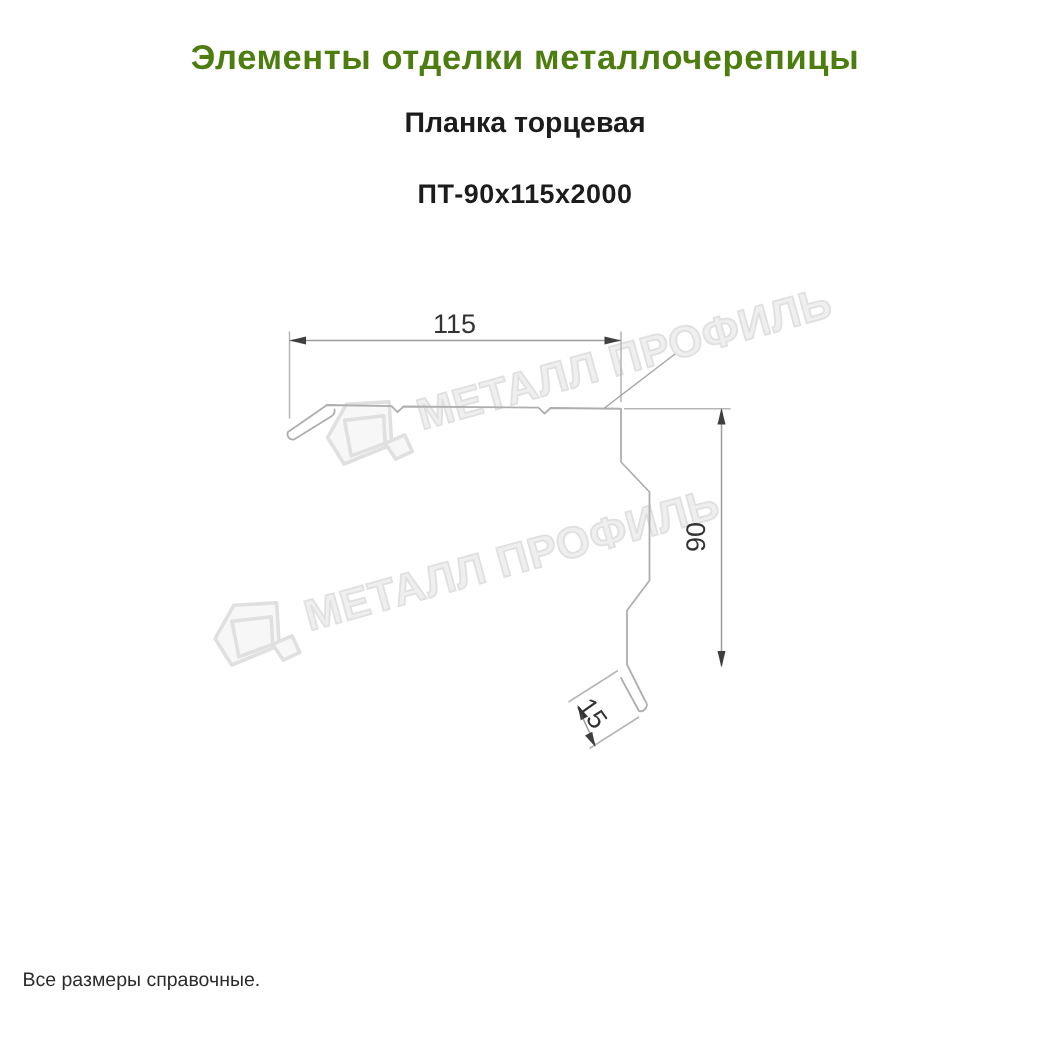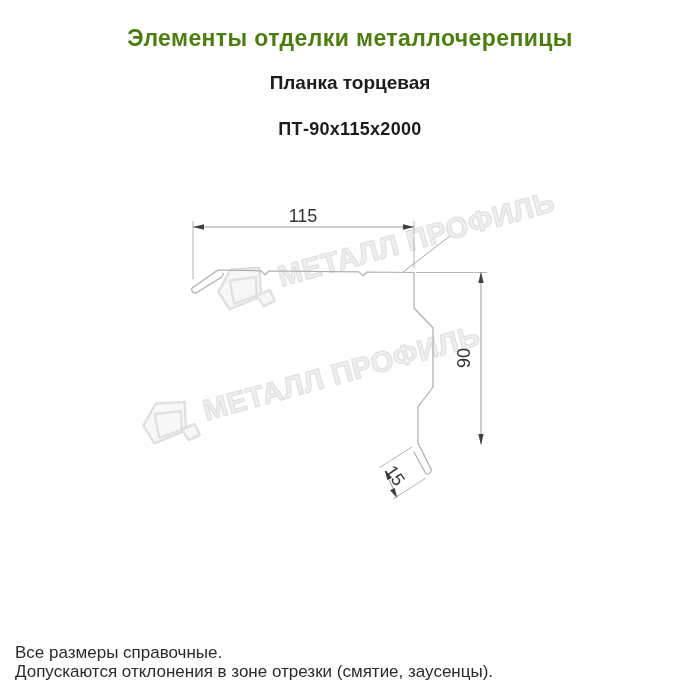--- a/index.html
+++ b/index.html
@@ -19,21 +19,21 @@
     position:absolute;top:119px;left:0;right:0;text-align:center;
     font-size:18px;font-weight:700;color:#1c1c1c;letter-spacing:.3px;
   }
   .drawing-svg{position:absolute;left:0;top:0;width:700px;height:700px;}
   .face-label{
     position:absolute;left:436px;top:199px;width:88px;text-align:center;
     font-size:14px;line-height:16.5px;color:#4c4c4c;
   }
   .notes{
     position:absolute;left:15px;top:644px;right:10px;
-    font-size:17px;line-height:18.5px;color:#2b2b2b;
+    font-size:13px;line-height:18.5px;color:#2b2b2b;
   }
   .wm-text{
     font-family:"Liberation Sans",sans-serif;font-weight:700;font-size:29px;
     letter-spacing:.5px;fill:#efefef;stroke:#e0e0e0;stroke-width:1.2px;
   }
   .wm-shape{fill:#f7f7f7;stroke:#e0e0e0;stroke-width:2.4px;stroke-linejoin:round;}
   .profile{fill:none;stroke:#aeaeae;stroke-width:1.2px;stroke-linejoin:round;stroke-linecap:round;}
   .extline{fill:none;stroke:#b5b5b5;stroke-width:1px;}
   .dimline{fill:none;stroke:#9c9c9c;stroke-width:1px;}
   .leader{fill:none;stroke:#a5a5a5;stroke-width:1px;}
@@ -112,16 +112,15 @@
       <polygon class="arrow" points="397,498 394.8,487.9 390,490.3"></polygon>
       <text class="dimtext" transform="translate(390,479) rotate(55)" text-anchor="middle" font-size="17">15</text>
     </g>
 
     <line class="leader" x1="403" y1="272" x2="450" y2="236"></line>
   </svg>
 
 
   <div class="notes">
     <div>Все размеры справочные.</div>
-    <div>Допускаются отклонения в зоне отрезки (смятие, заусенцы).</div>
   </div>
 
 </div>
 
 </body></html>

